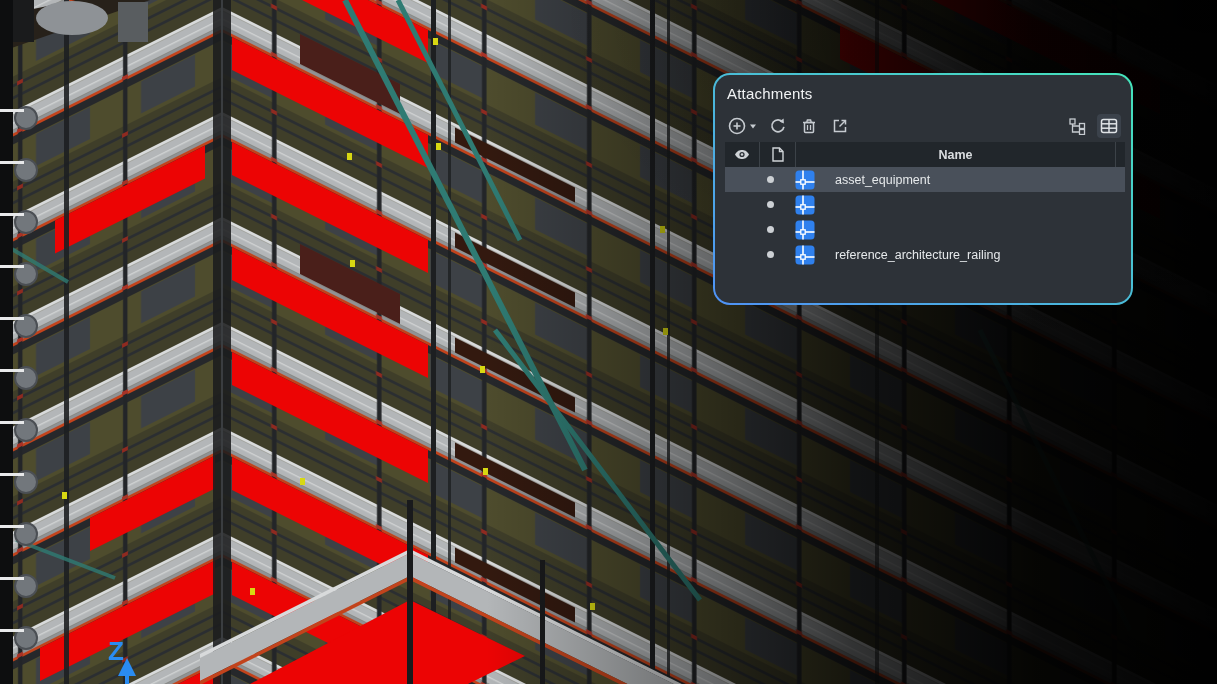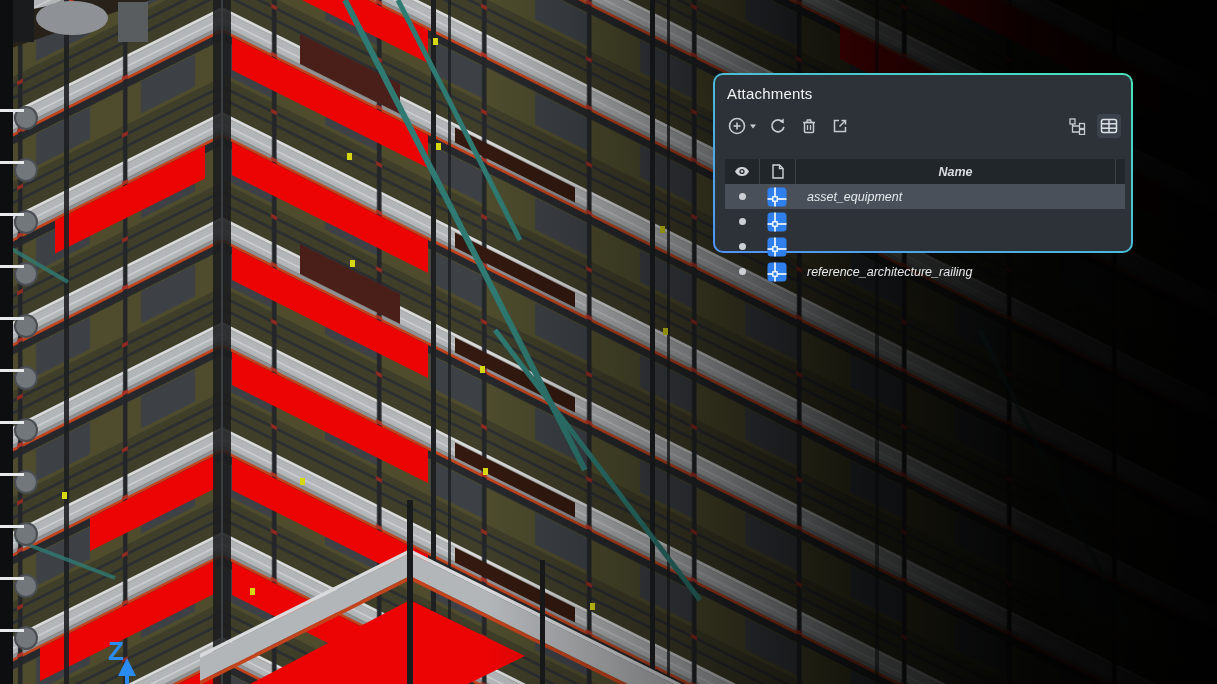--- a/index.html
+++ b/index.html
@@ -2,47 +2,47 @@
 <html><head>
 <meta charset="utf-8">
 <style>
   html,body{margin:0;padding:0;background:#000;}
   #screen{position:relative;width:1217px;height:684px;overflow:hidden;
           font-family:"Liberation Sans", sans-serif;background:#000;}
   #viewport-svg{position:absolute;left:0;top:0;}
 
   
   .panel{
-    position:absolute;left:713px;top:73px;width:420px;height:180px;
-    box-sizing:border-box;border-radius:10px;
+    position:absolute;left:713px;top:73px;width:420px;height:232px;
+    box-sizing:border-box;border-radius:17px;
     border:2px solid transparent;
     background:linear-gradient(#2d3238,#2d3238) padding-box,
                linear-gradient(to top right,#4f92f6,#45e5ba) border-box;
     color:#e4e7e9;
   }
   .panel-inner{padding:8px 10px 10px 10px;}
   .panel-title{font-size:15px;font-weight:500;color:#f1f3f4;letter-spacing:.2px;margin:2px 0 0 2px;}
   .toolbar{display:flex;align-items:center;justify-content:space-between;margin-top:11px;height:26px;}
   .tb-left{display:flex;align-items:center;gap:7px;margin-left:2px;}
   .tb-right{display:flex;align-items:center;gap:8px;margin-right:0px;}
   .tb-btn{display:flex;align-items:center;justify-content:center;width:24px;height:24px;
           border-radius:4px;cursor:pointer;}
   .tb-btn.wide{width:32px;}
   .tb-btn.active{background:#3b424b;}
   .tb-btn svg{display:block;}
 
   
-  .grid{margin-top:20px;width:400px;font-size:12.5px;font-style:italic;}
+  .grid{margin-top:3px;width:400px;font-size:12.5px;}
   .grid-header{display:flex;height:25px;background:#21262b;align-items:stretch;color:#d9dcdf;}
   .hcell{display:flex;align-items:center;justify-content:center;border-right:1px solid #3c4248;}
   .hcell.c-eye{width:34px;}
   .hcell.c-doc{width:35px;}
   .hcell.c-name{flex:1;font-weight:700;font-size:12.5px;}
   .hcell.c-end{width:9px;border-right:none;}
-  .grid-row{display:flex;height:25px;align-items:center;cursor:default;}
+  .grid-row{display:flex;height:25px;align-items:center;cursor:default;padding-left:28px;}
   .grid-row.selected{background:#49505a;}
   .cell-eye{width:34px;display:flex;align-items:center;justify-content:center;}
   .cell-doc{width:35px;display:flex;align-items:center;justify-content:center;}
   .cell-name{flex:1;padding-left:13px;color:#e6e9eb;white-space:nowrap;}
   .dot{width:7px;height:7px;border-radius:50%;background:#ccd0d4;}
 </style>
 </head>
 <body>
 <div id="screen">
 

